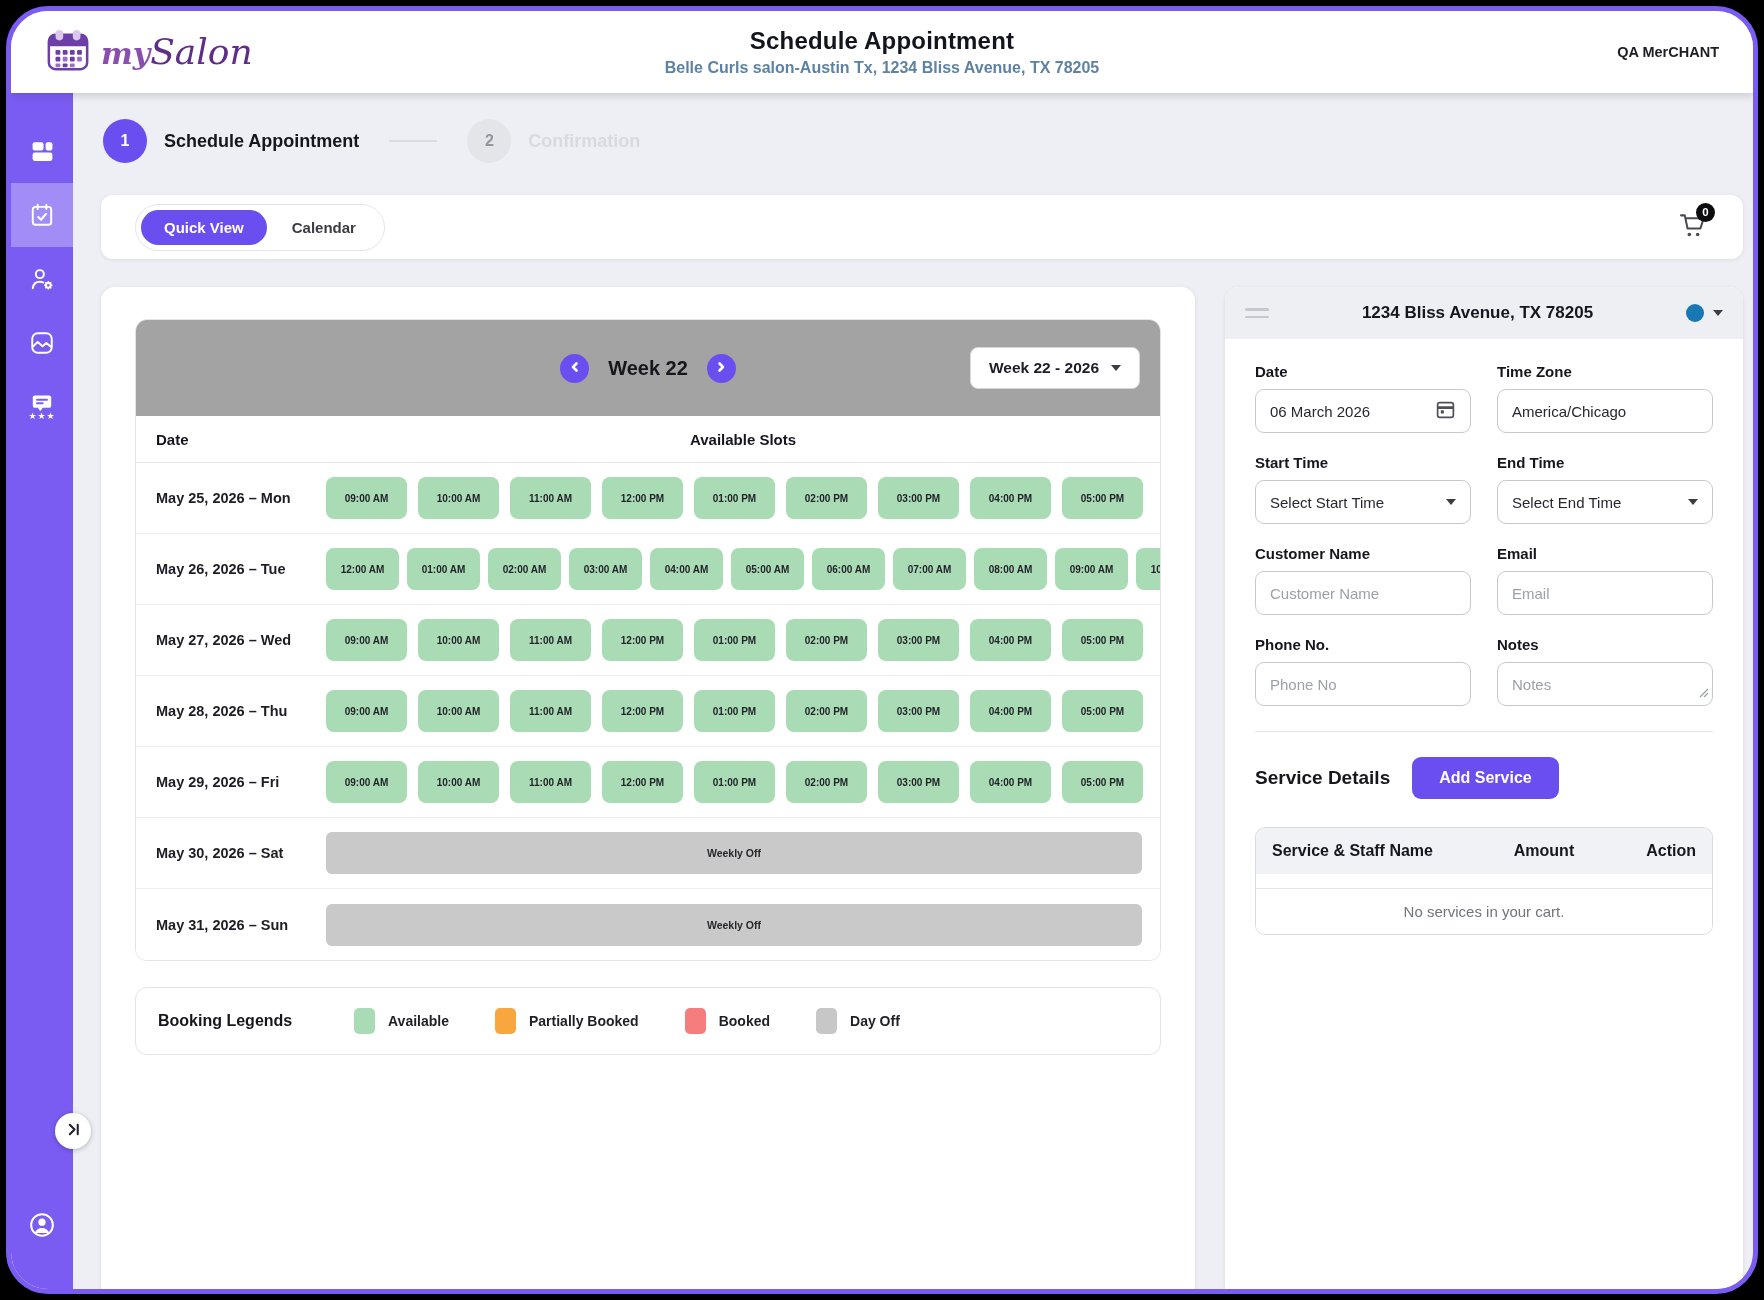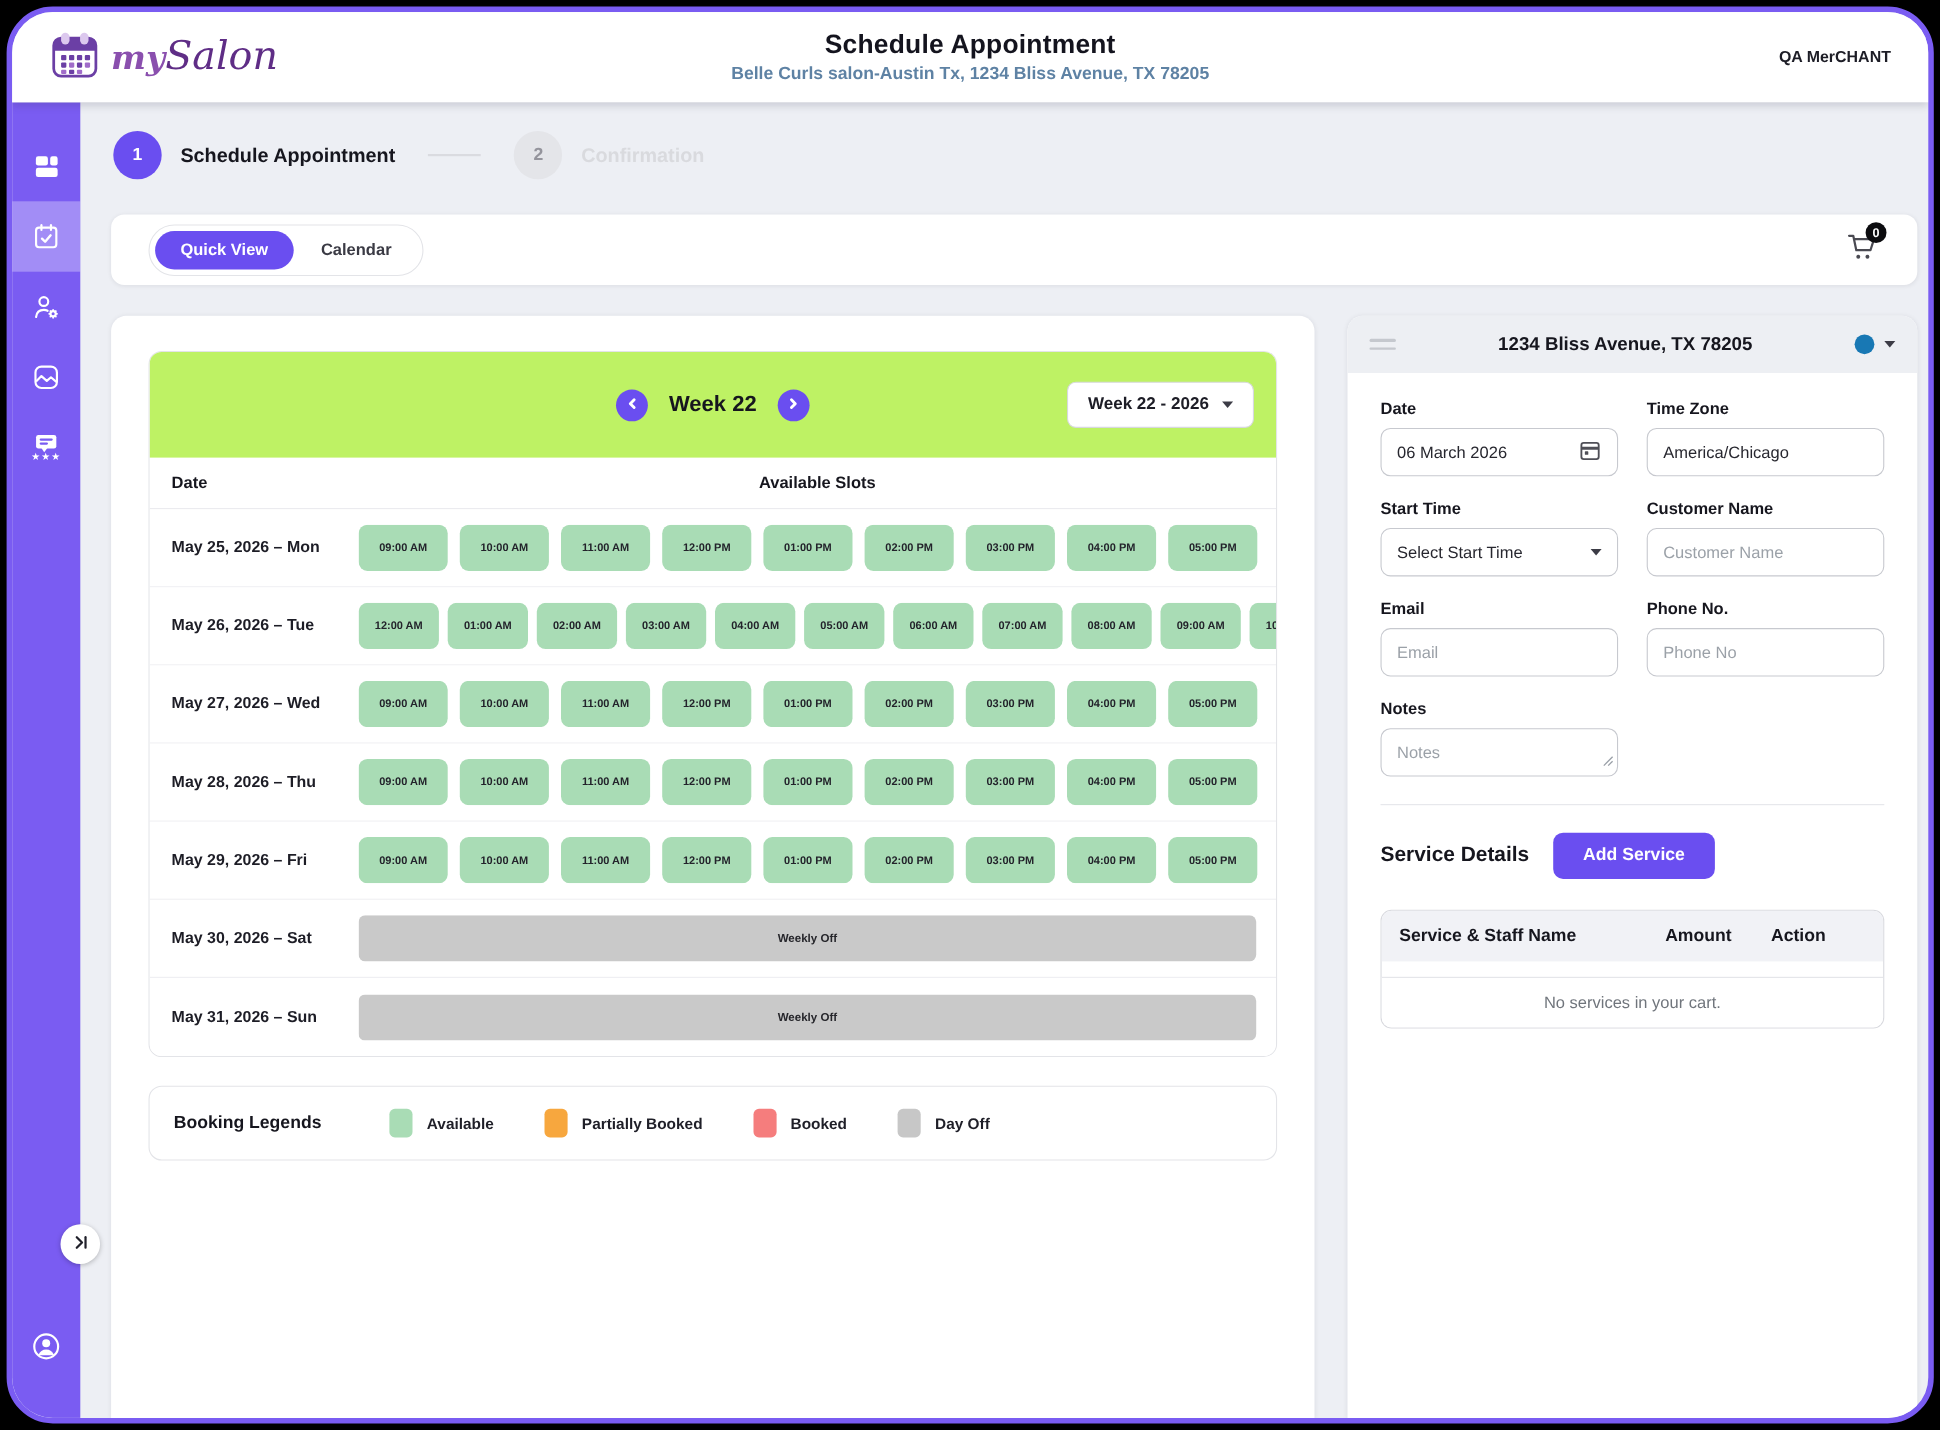--- a/index.html
+++ b/index.html
@@ -82,21 +82,21 @@
     display:flex; align-items:center; justify-content:center;
   }
 
   
   .columns{ flex:1; min-height:0; display:flex; gap:30px; margin:28px 10px 0 28px; align-items:stretch; }
   .card{ background:#fff; border-radius:14px 14px 0 0; box-shadow:0 1px 5px rgba(20,20,40,.08); }
   .schedule{ flex:1; min-width:0; padding:32px 34px; overflow:hidden; }
 
   .week-box{ border:1px solid #e3e4e8; border-radius:12px; overflow:hidden; }
   .week-head{
-    background:#bef264; height:96px; position:relative;
+    background:#a3a3a3; height:96px; position:relative;
     display:flex; align-items:center; justify-content:center;
   }
   .week-nav{ display:flex; align-items:center; }
   .wk-btn{
     width:29px; height:29px; border-radius:50%; background:#6a4ef0; border:none; cursor:pointer;
     display:flex; align-items:center; justify-content:center; margin:0 19px;
   }
   .wk-label{ font-size:20px; font-weight:700; color:#16161e; }
   .wk-dd{
     position:absolute; right:20px; top:50%; transform:translateY(-50%);
@@ -170,21 +170,21 @@
   .add-btn{
     margin-left:22px; background:#6a4ef0; color:#fff; border:none; border-radius:9px;
     padding:12px 27px; font-family:inherit; font-size:16px; font-weight:600; cursor:pointer;
   }
   .cart-box{ margin:28px 30px 0; border:1px solid #d9dadf; border-radius:10px; overflow:hidden; }
   .cart-head{
     display:grid; grid-template-columns:1fr 112px 86px; background:#f1f2f6; height:46px;
     align-items:center; padding:0 16px; font-size:16px; font-weight:700; color:#16161e;gap:10px;
   }
   .ch-amount{ text-align:center; }
-  .ch-action{ text-align:left; }
+  .ch-action{ text-align:right; }
   .cart-empty{
     height:46px; display:flex; align-items:center; justify-content:center;
     color:#70757c; font-size:15px; background:#fff; border-top:1px solid #e3e4e8;margin-top:14px;
   }
 </style>
 </head>
 <body>
 
 <div class="app">
 
@@ -508,20 +508,27 @@
               </div>
             </div>
 
             <div class="field">
               <label class="f-label">Start Time</label>
               <div class="control">
                 <span>Select Start Time</span>
                 <span class="caret"></span>
               </div>
             </div>
+            <div class="field">
+              <label class="f-label">End Time</label>
+              <div class="control">
+                <span>Select End Time</span>
+                <span class="caret"></span>
+              </div>
+            </div>
 
             <div class="field">
               <label class="f-label">Customer Name</label>
               <input class="control" placeholder="Customer Name" style="">
             </div>
             <div class="field">
               <label class="f-label">Email</label>
               <input class="control" placeholder="Email" style="">
             </div>
 

